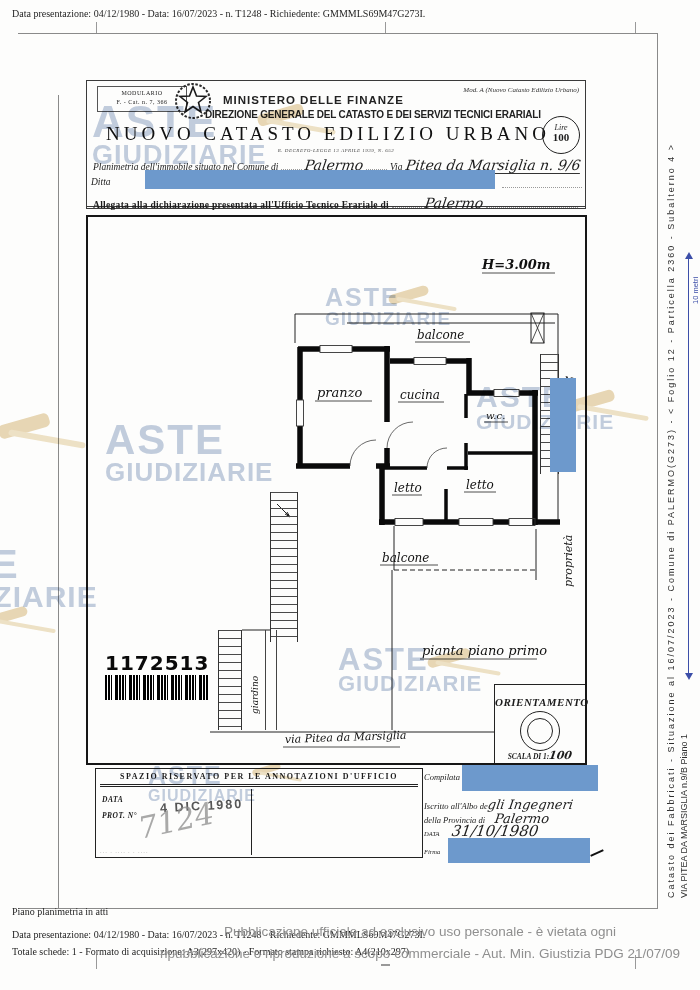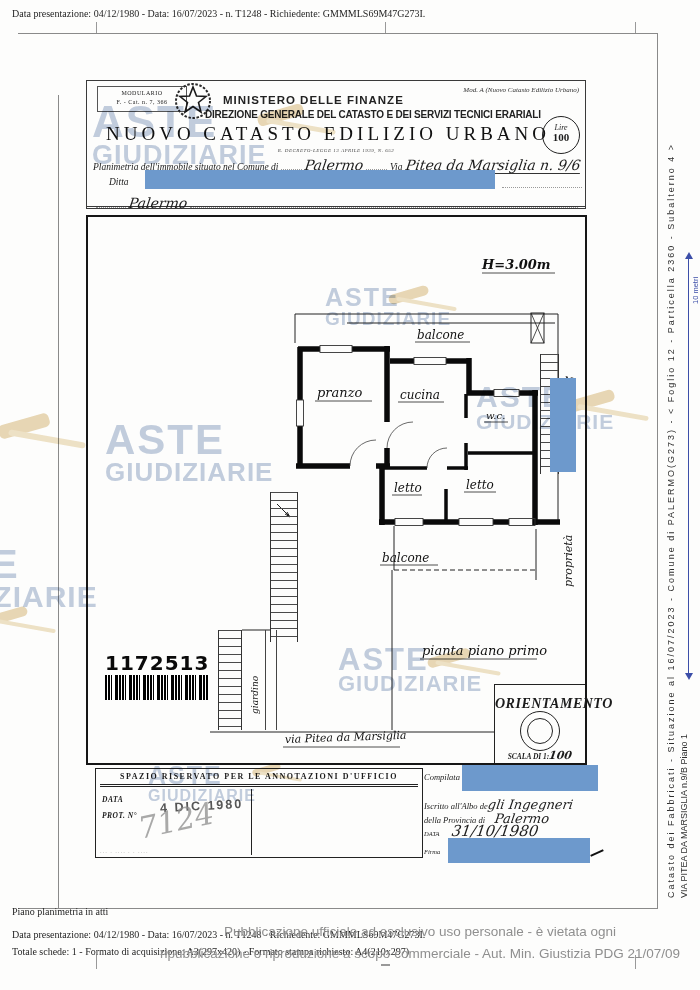--- a/index.html
+++ b/index.html
@@ -38,21 +38,21 @@
   .plan-svg{position:absolute;left:0;top:0;z-index:2;}
   .hatchv{position:absolute;border-left:1px solid #333;border-right:1px solid #333;
           background:repeating-linear-gradient(180deg,#4a4a4a 0 1px,transparent 1px 8px);z-index:2;}
   .stripc{position:absolute;border-left:1px solid #444;border-right:1px solid #444;z-index:2;}
   .barcode-digits{position:absolute;left:17px;top:434px;font-family:"DejaVu Sans",sans-serif;
                   font-weight:bold;font-size:20px;letter-spacing:1px;color:#0a0a0a;z-index:3;}
   .barcode-bars{position:absolute;left:17px;top:458px;width:103px;height:25px;z-index:3;
     background:repeating-linear-gradient(90deg,#000 0 2px,#fff 2px 3px,#000 3px 5px,#fff 5px 6px,#000 6px 7px,#fff 7px 10px,#000 10px 13px,#fff 13px 14px);}
   .orient{position:absolute;right:0;bottom:0;width:90px;height:78px;border-left:1px solid #222;
           border-top:1px solid #222;background:#fdfdfc;z-index:4;}
-  .orient .ttl{margin-top:11px;text-align:right;font-size:14px;font-weight:bold;font-style:italic;letter-spacing:.5px;}
+  .orient .ttl{margin-top:11px;text-align:right;font-size:11px;font-weight:bold;font-style:italic;letter-spacing:.5px;}
   .circ-o{position:absolute;left:25px;top:26px;width:38px;height:38px;border:1.2px solid #222;border-radius:50%;}
   .circ-i{position:absolute;left:6px;top:6px;width:24px;height:24px;border:1.2px solid #222;border-radius:50%;}
   .scala{position:absolute;left:0;bottom:1px;width:100%;text-align:center;font-size:7.5px;
          font-weight:bold;font-style:italic;white-space:nowrap;}
   .scala .v{font-size:11px;font-family:"DejaVu Serif",serif;}
   
   .annot-box{position:absolute;left:95px;top:768px;width:326px;height:88px;border:1.5px solid #222;z-index:3;}
   .annot-box .ttl{margin:3px 4px 0 4px;padding-bottom:3px;text-align:center;font-size:8px;font-weight:bold;
                   letter-spacing:1.5px;border-bottom:3px double #222;white-space:nowrap;}
   .annot-div{position:absolute;left:155px;top:20px;bottom:2px;border-left:1px solid #222;}
@@ -135,23 +135,24 @@
       <span class="l2">100</span>
     </div>
     <div class="hrow" style="top:76px;">
       <span class="flabel">Planimetria dell'immobile situato nel Comune di</span>
       <span class="dotlead" style="max-width:24px;"></span>
       <span class="hw hw14">Palermo</span>
       <span class="dotlead"></span>
       <span class="flabel">Via</span>
       <span class="hw hw14" style="margin-left:4px;border-bottom:1px solid #333;">Pitea da Marsiglia n. 9/6</span>
     </div>
-    <div class="flabel abs" style="left:22px;top:96px;text-align:center;">Ditta</div>
+    <div class="flabel abs" style="left:4px;top:96px;text-align:center;">Ditta</div>
     <div class="dotlead abs" style="left:412px;top:96px;width:80px;"></div>
     <div class="hrow" style="top:114px;">
+      <span class="flabel b">Allegata alla dichiarazione presentata all'Ufficio Tecnico Erariale di</span>
       <span class="dotlead" style="max-width:30px;"></span>
       <span class="hw hw14">Palermo</span>
       <span class="dotlead"></span>
     </div>
   </div>
 
   <div class="redact" style="left:145px;top:170px;width:350px;height:19px;"></div>
 
   <div class="draw-box">
     <svg class="plan-svg" width="497" height="546" viewBox="86 215 497 546">

